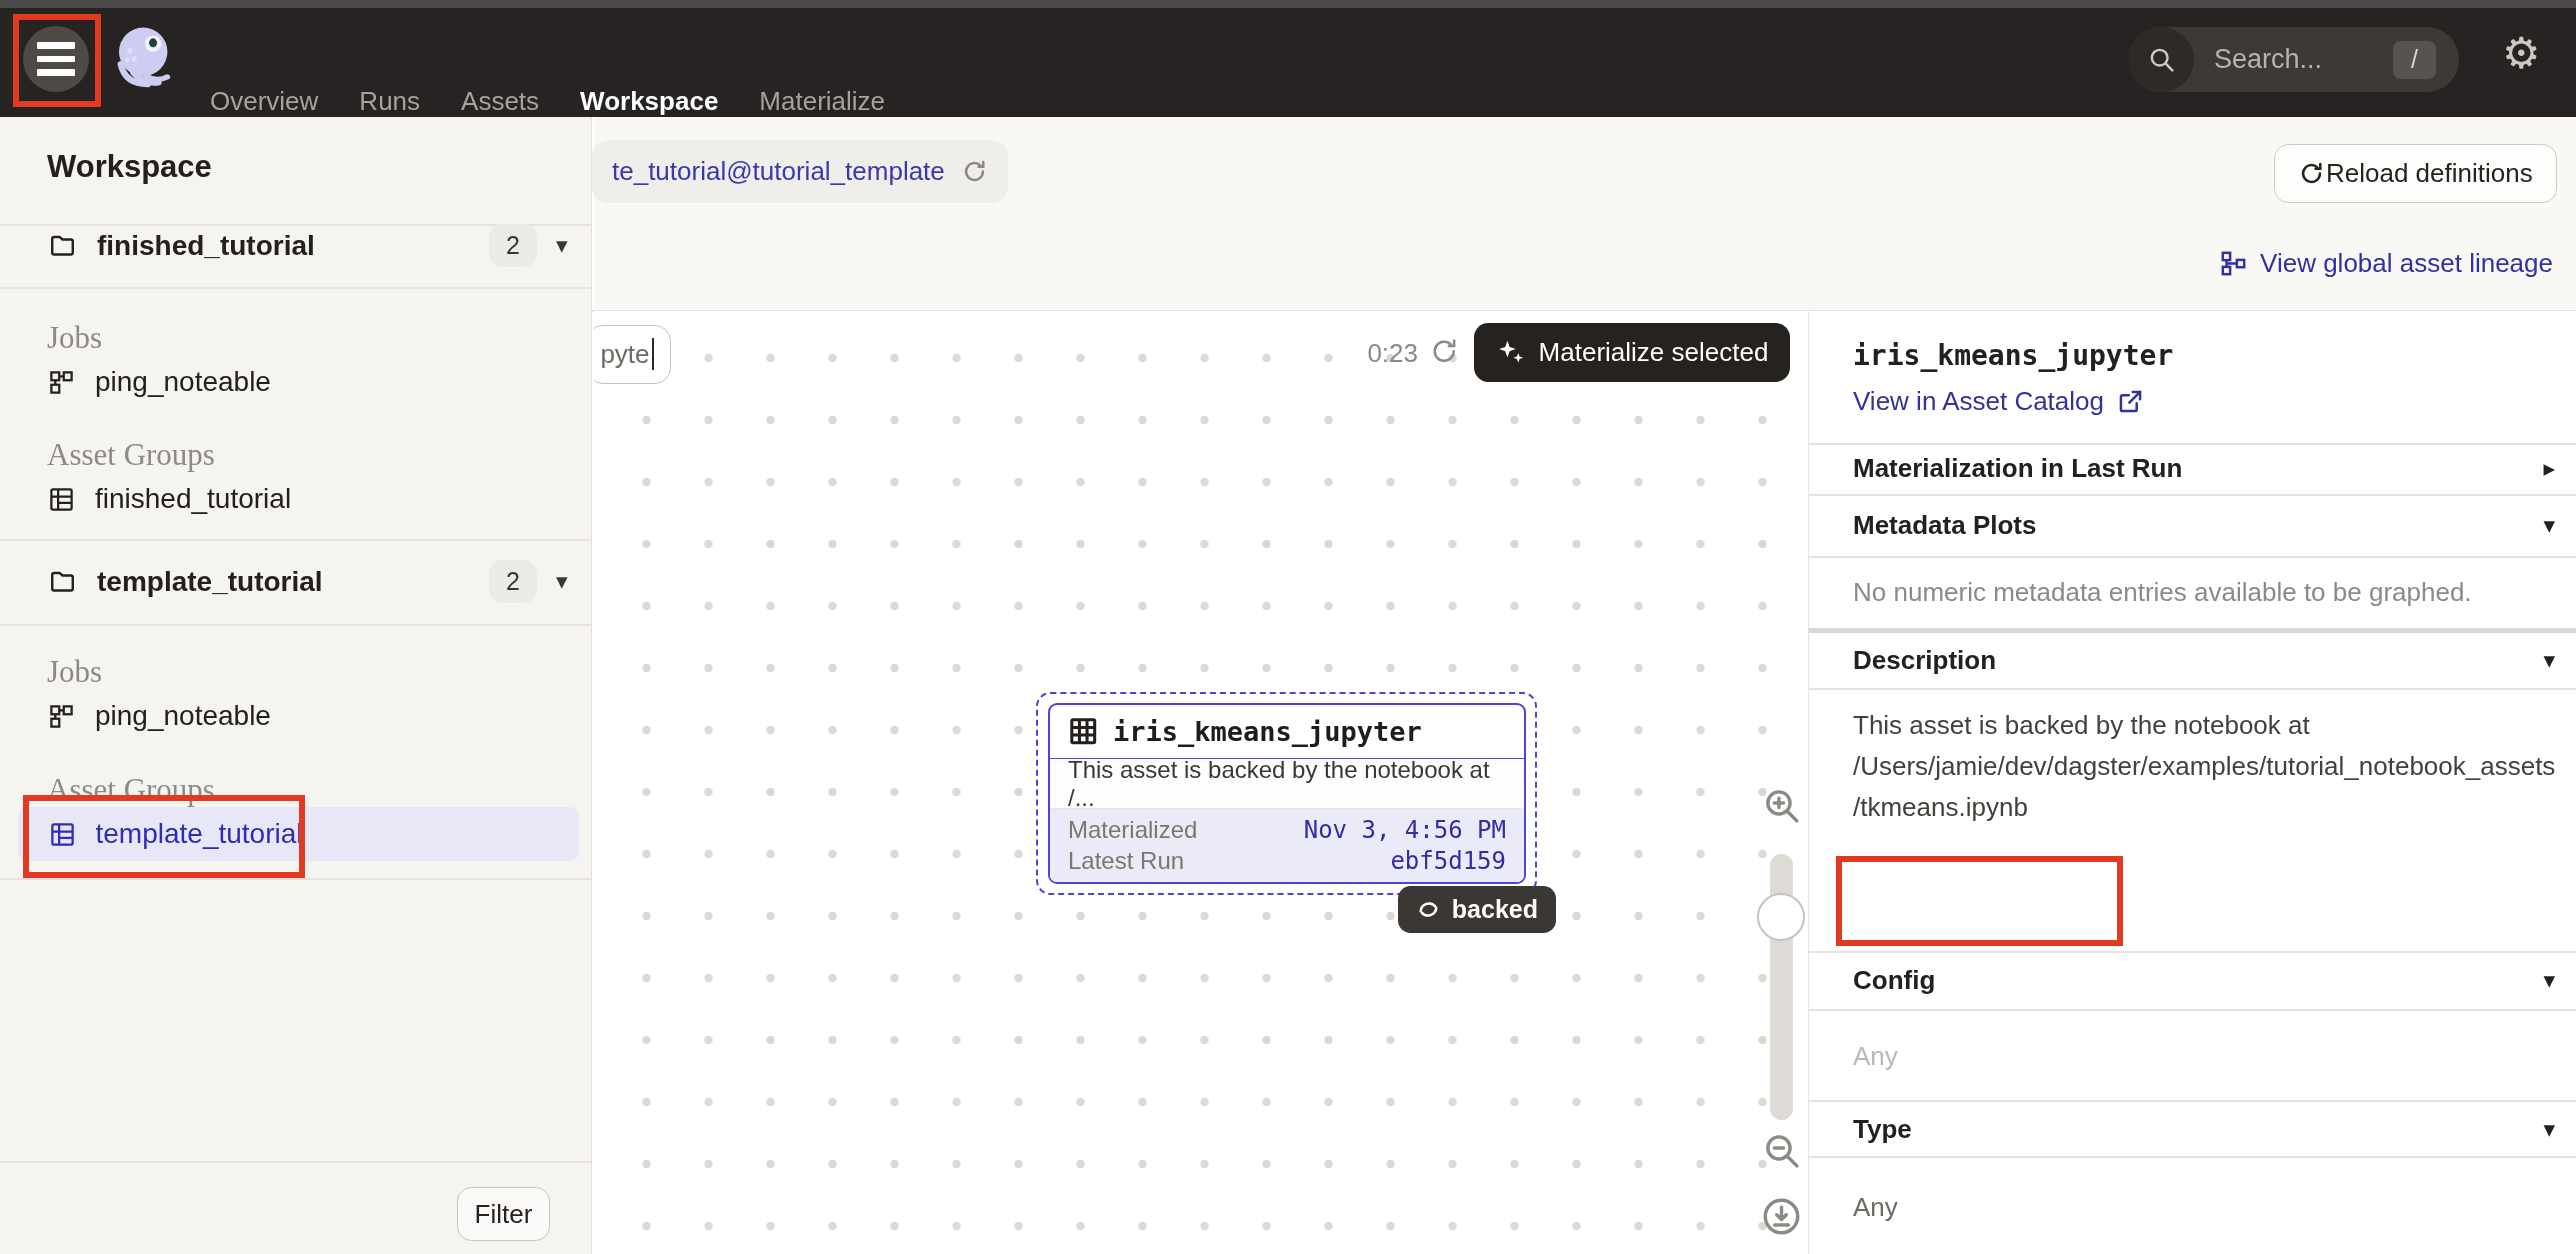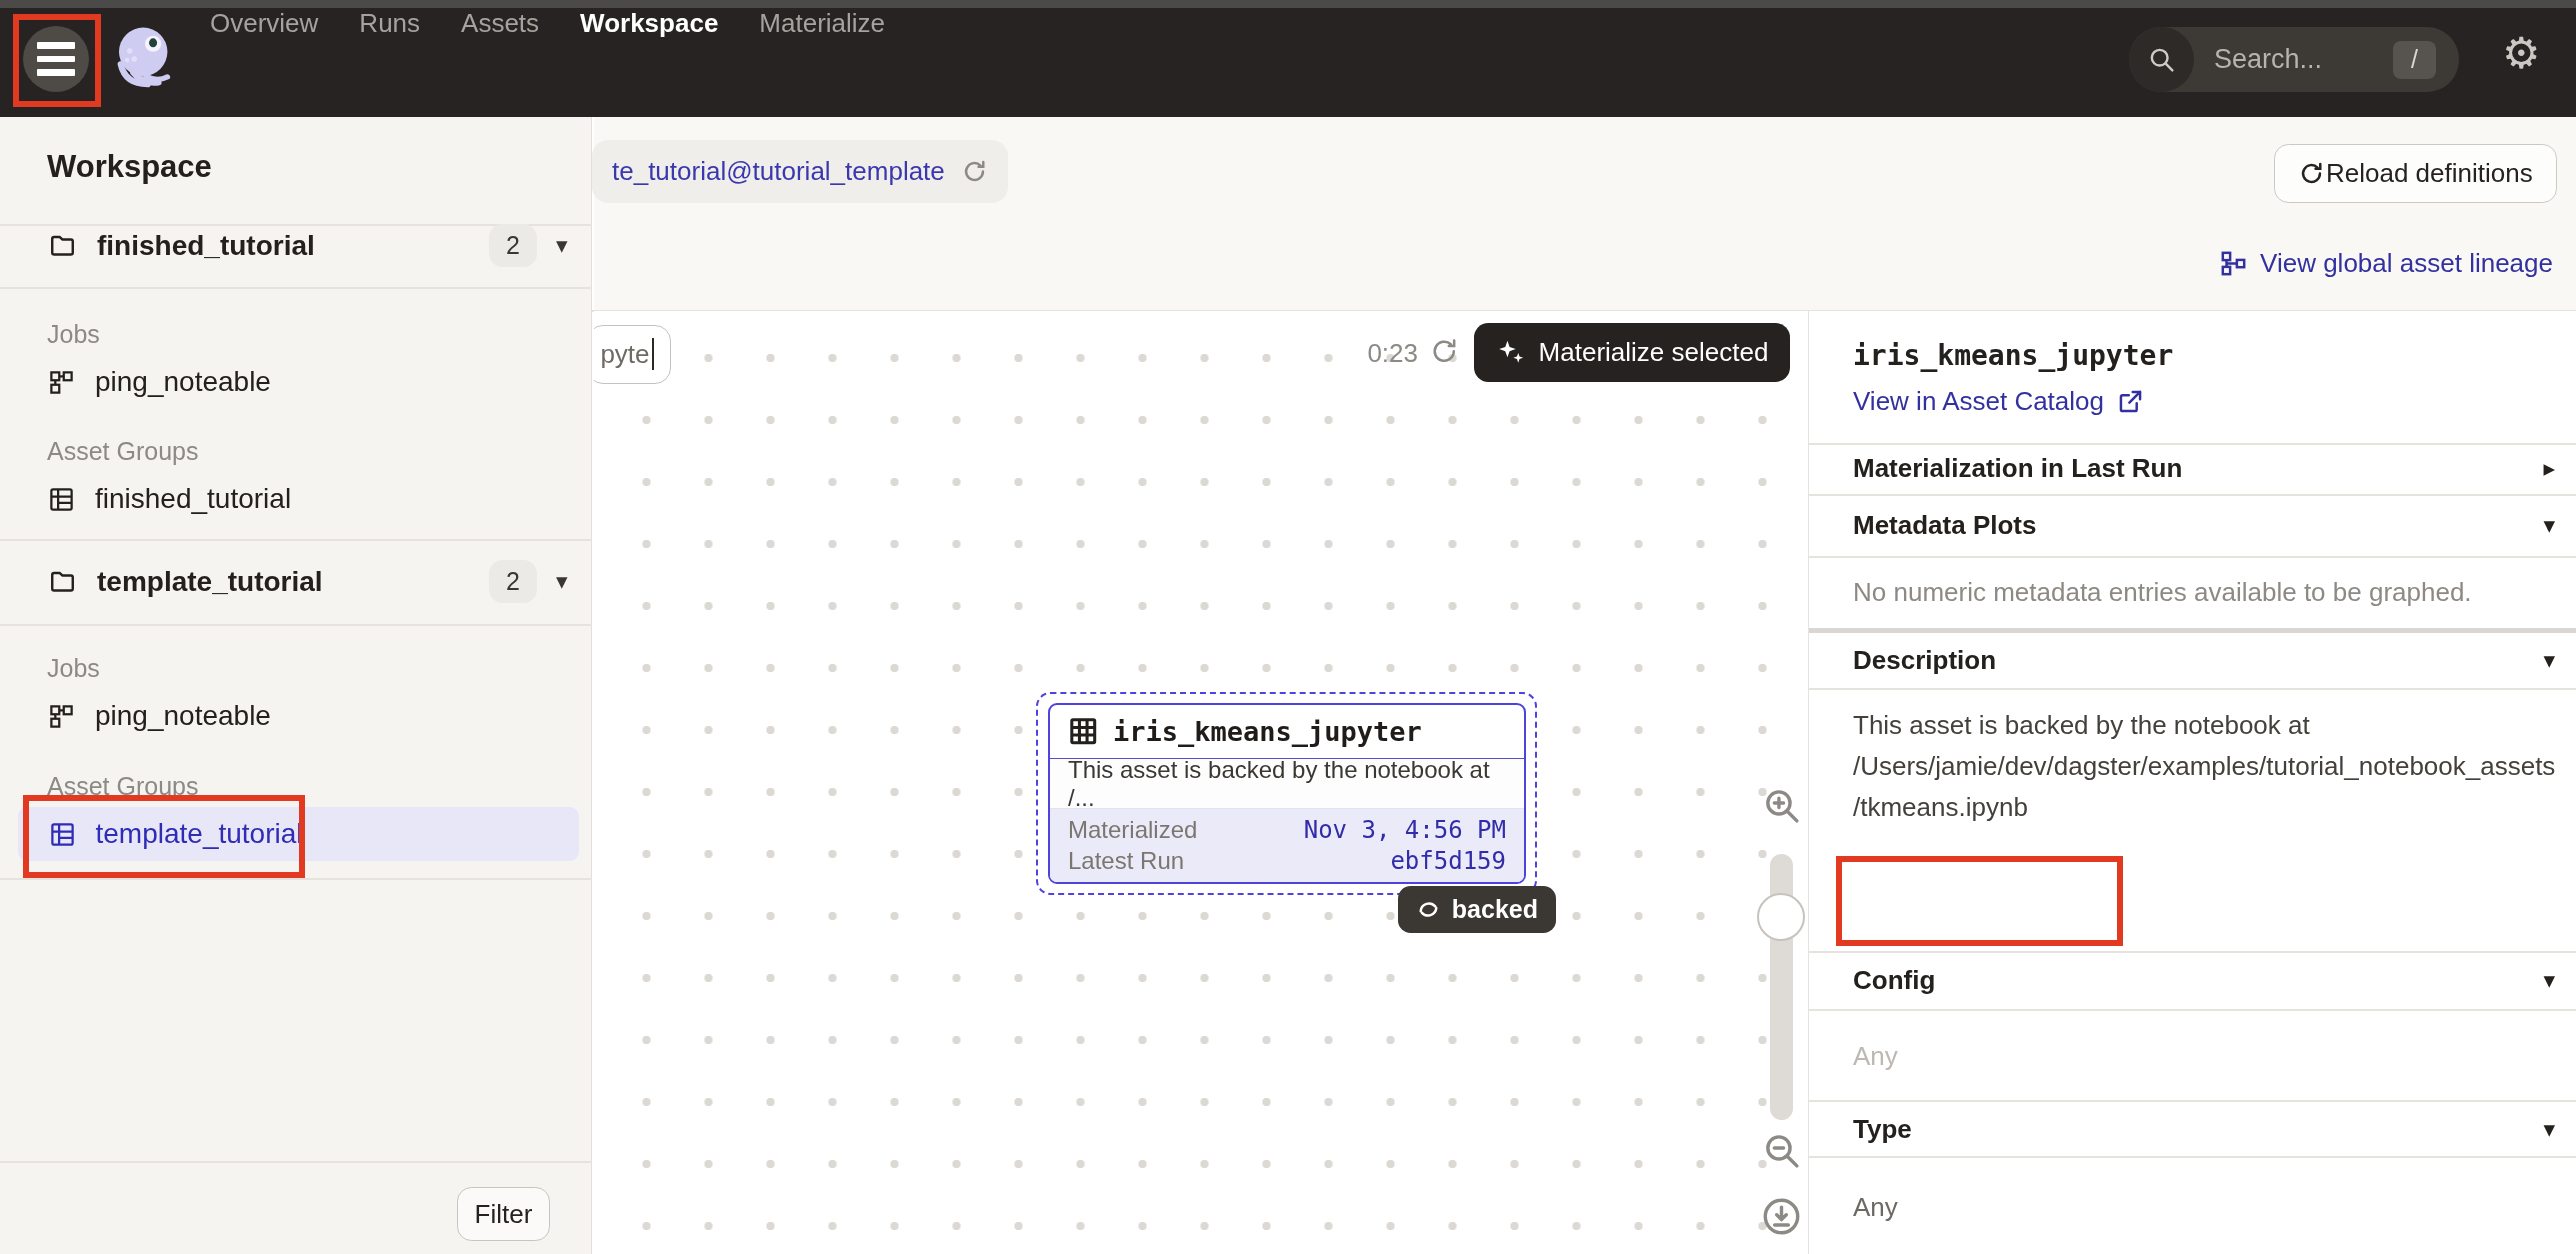--- a/index.html
+++ b/index.html
@@ -13,41 +13,41 @@
   .abs { position:absolute; }
   .divider { position:absolute; height:1.8px; background:#e6e3df; }
   .icon svg { display:block; }
 
   
   .topbar { position:absolute; left:0; top:0; width:2576px; height:117px; background:#272322; }
   .topstrip { position:absolute; left:0; top:0; width:2576px; height:8px; background:#4c4a49; }
   .hamburger-btn { position:absolute; left:23px; top:26px; width:66px; height:66px; border-radius:50%;
     background:#4e4a46; display:flex; flex-direction:column; justify-content:center; align-items:center; gap:7.2px; cursor:pointer; }
   .hamburger-btn .bar { width:38px; height:6.3px; background:#ffffff; border-radius:0.9px; }
-  .nav { position:absolute; left:210px; top:8px; height:109px; display:flex; align-items:flex-start; gap:41px; }
+  .nav { position:absolute; left:210px; top:8px; height:109px; display:flex; align-items:flex-end; gap:41px; }
   .nav .nav-item { font-size:26px; color:#a6a29d; cursor:pointer; }
   .nav .nav-item.active { color:#ffffff; font-weight:700; }
   .searchbox { position:absolute; left:2129px; top:27px; width:330px; height:65px; border-radius:32px;
     background:#3d3935; display:flex; align-items:center; }
   .search-iconwrap { width:65px; height:65px; border-radius:50%; background:#2d2a27; display:flex; align-items:center; justify-content:center; }
   .search-placeholder { margin-left:20px; font-size:27px; color:#b7b3ae; }
   .slash-badge { margin-left:auto; margin-right:23px; width:43px; height:38px; border-radius:8px; background:#57534e;
     color:#dad7d3; font-size:25px; display:flex; align-items:center; justify-content:center; }
   .gear { position:absolute; left:2502px; top:32px; font-size:43px; color:#cbc8c3; cursor:pointer; line-height:1; }
 
   
   .sidebar { position:absolute; left:0; top:117px; width:592px; height:1138px; background:#f5f4f1; border-right:1.8px solid #e3e0dc; }
   .sb-title { position:absolute; left:47px; top:149px; font-size:31px; font-weight:600; color:#23201d; }
   .repo-row { position:absolute; left:0; width:592px; height:61px; display:flex; align-items:center; cursor:pointer; }
   .repo-row .icon { margin-left:48px; color:#23201d; }
   .repo-row .repo-label { margin-left:20px; font-size:28px; font-weight:600; color:#23201d; }
   .count-badge { position:absolute; left:489px; width:48px; height:43px; background:#eceae6; border-radius:13.5px;
     display:flex; align-items:center; justify-content:center; font-size:25px; color:#3a3733; }
   .repo-caret { position:absolute; left:556px; font-size:23px; color:#3a3733; }
-  .sb-section-label { position:absolute; left:47px; font-size:25px; color:#8d8984; }
+  .sb-section-label { position:absolute; left:47px; font-size:31px; color:#8d8984;font-family:Liberation Serif, serif; }
   .sb-item { position:absolute; left:0; width:592px; height:54px; display:flex; align-items:center; cursor:pointer; font-size:28px; color:#23201d; }
   .sb-item .icon { margin-left:48px; color:#23201d; }
   .sb-item .sb-item-label { margin-left:20px; }
   .sb-item.selected-pill { left:18px; width:561px; border-radius:9px; background:#e8e7f8; color:#2f2cb6; }
   .sb-item.selected-pill .icon { margin-left:30.5px; color:#2f2cb6; }
   .sb-footer-row { position:absolute; left:0; top:1181px; width:592px; height:72px; display:flex; align-items:center; }
   .sb-footer-row .icon { margin-left:48px; color:#3a3733; }
   .sb-footer-text { margin-left:20px; font-size:26px; color:#3a3733; }
   .filter-btn { position:absolute; left:457px; top:1187px; width:93px; height:54px; background:#fbfaf9;
     border:1.8px solid #c8c4bf; border-radius:14.4px; display:flex; align-items:center; justify-content:center;

